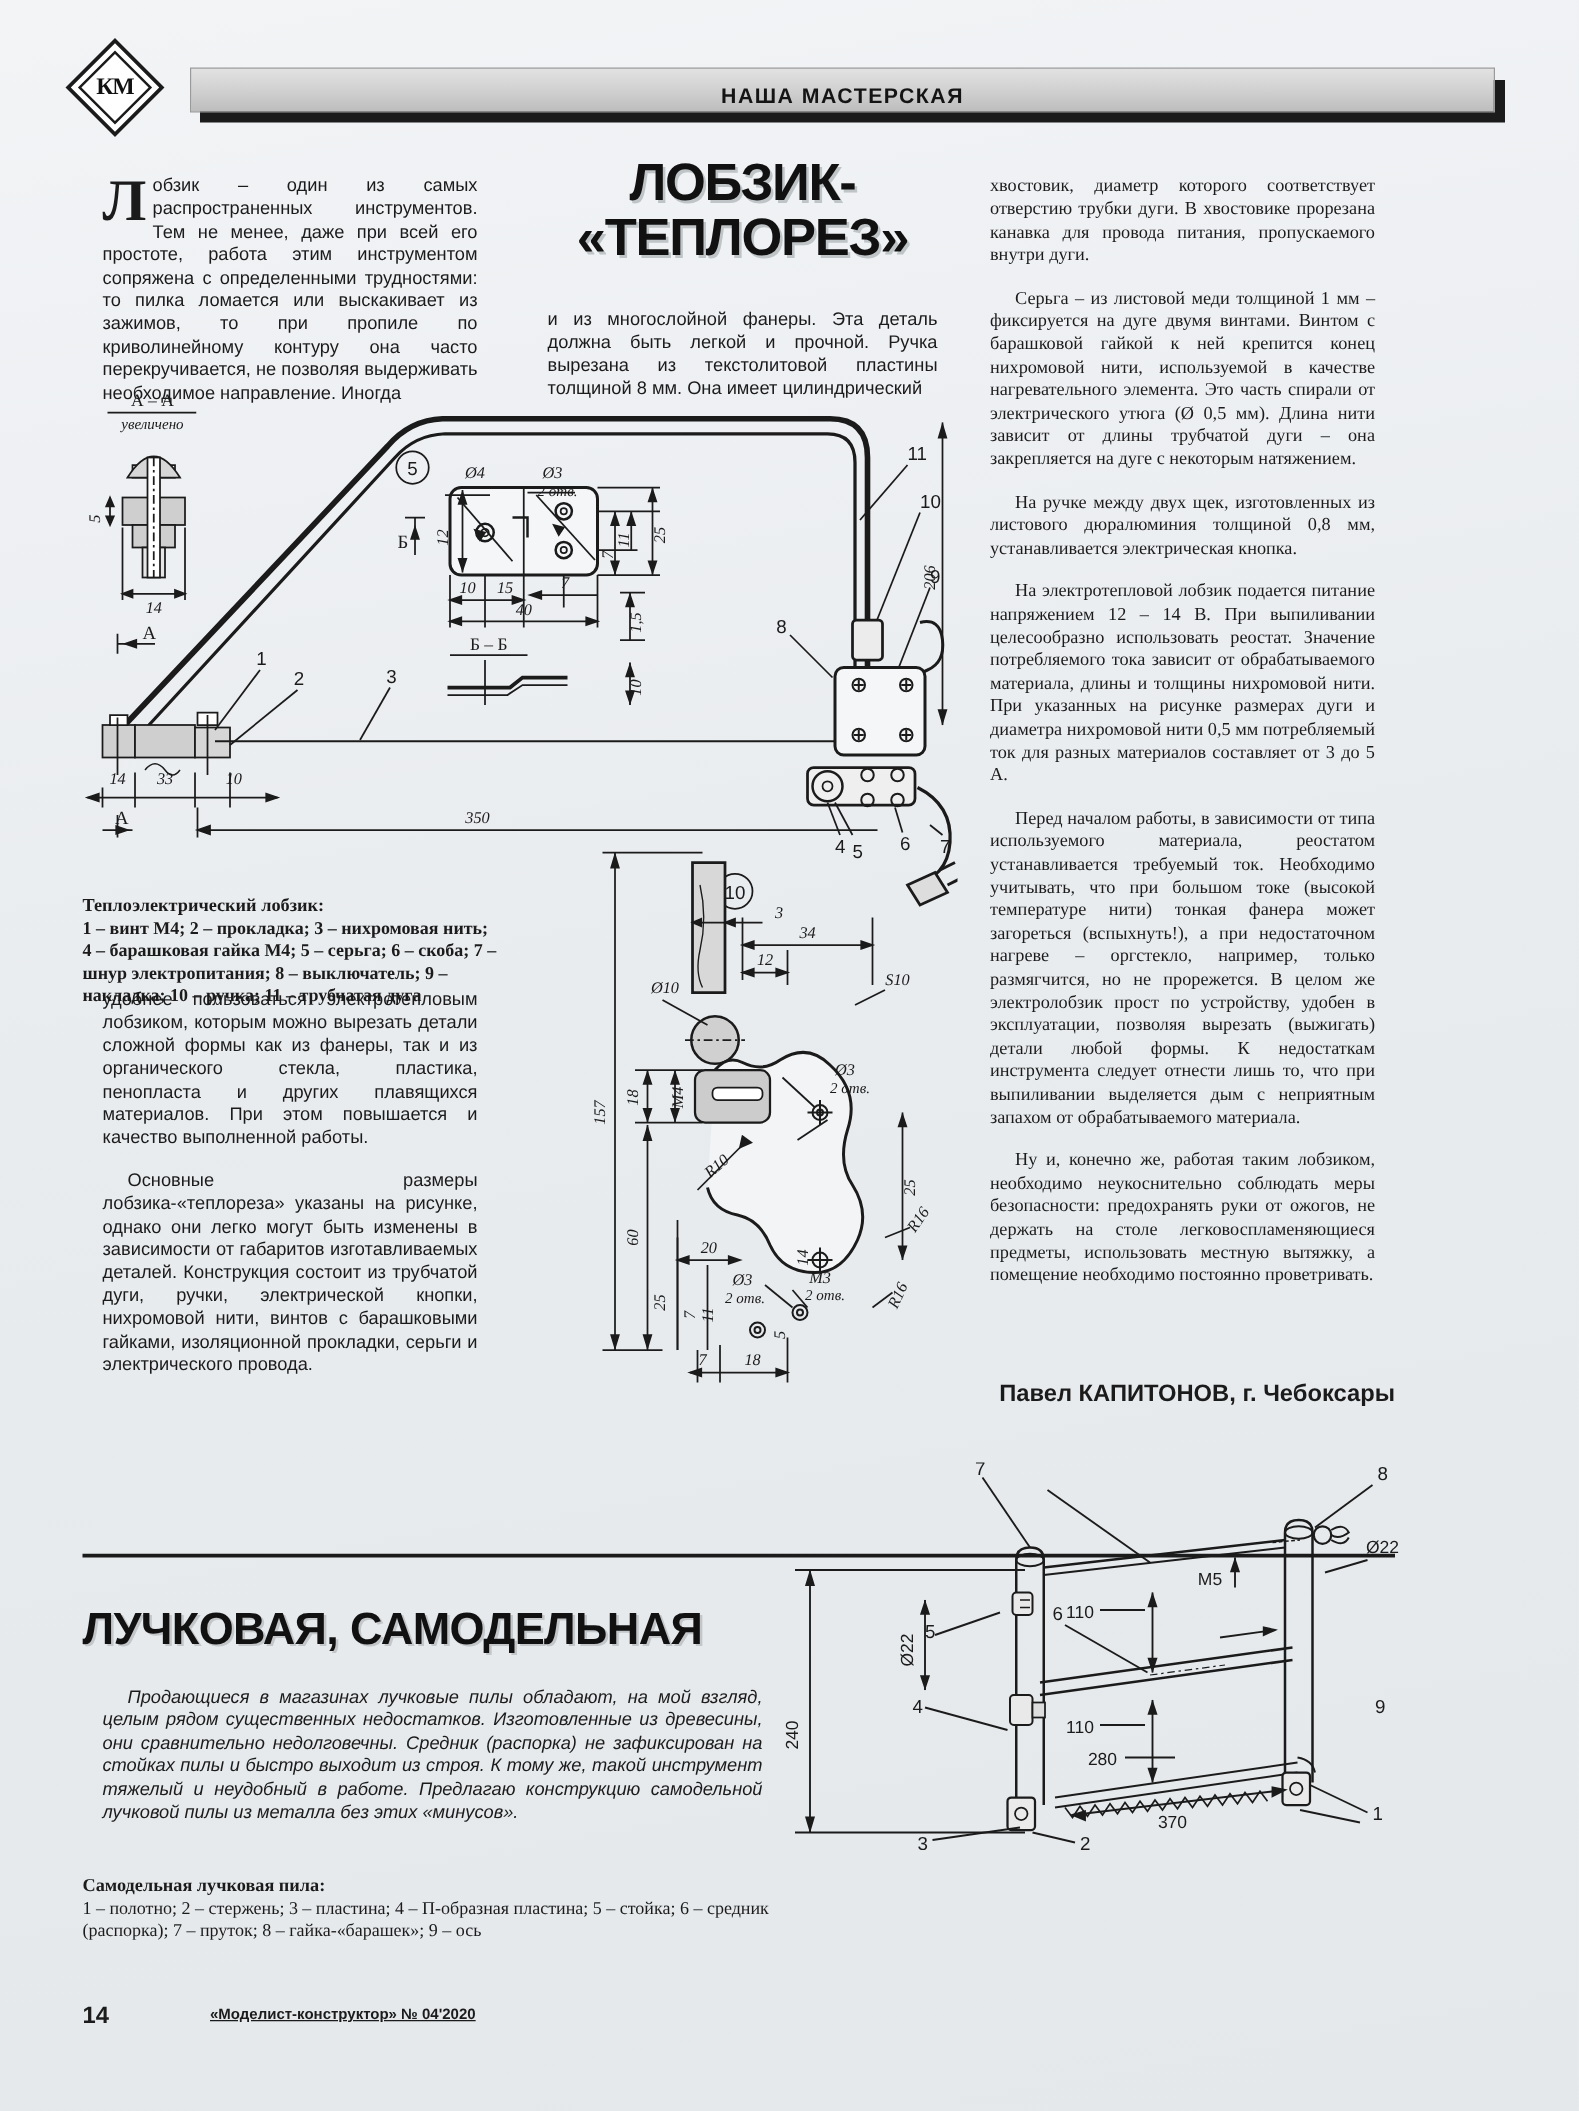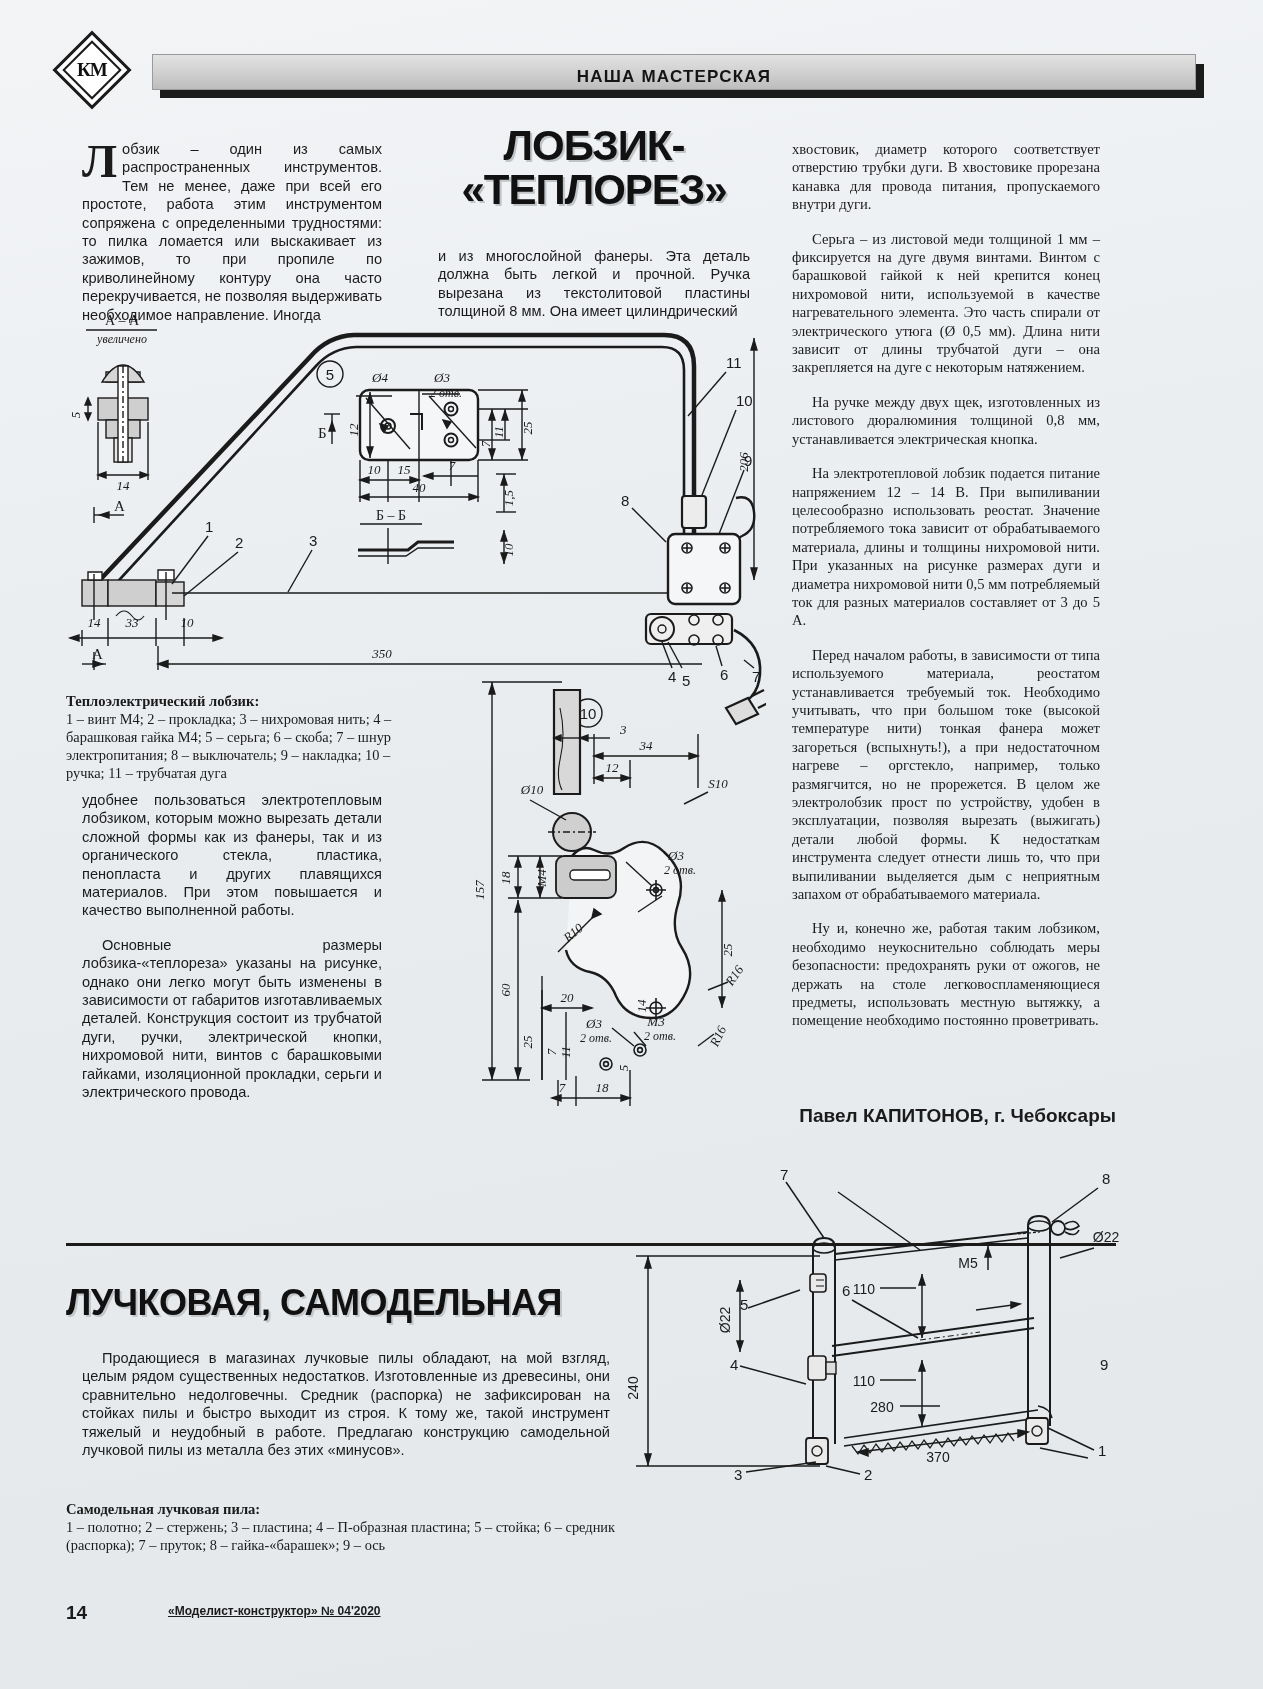--- a/index.html
+++ b/index.html
@@ -469,35 +469,35 @@
     <text x="190" y="380" font-size="12" text-anchor="middle">2 отв.</text>
     <text x="62" y="382" font-size="13" transform="rotate(-90 62 382)" text-anchor="middle">25</text>
     <text x="86" y="392" font-size="13" transform="rotate(-90 86 392)" text-anchor="middle">7</text>
     <text x="100" y="392" font-size="13" transform="rotate(-90 100 392)" text-anchor="middle">11</text>
     <text x="176" y="346" font-size="13" transform="rotate(-90 176 346)" text-anchor="middle">14</text>
     <text x="158" y="408" font-size="13" transform="rotate(-90 158 408)" text-anchor="middle">5</text>
     <text x="92" y="432" font-size="13" text-anchor="middle">7</text>
     <text x="132" y="432" font-size="13" text-anchor="middle">18</text>
   </svg>
 
-  <div class="caption" style="left:66px; top:692px; width:332px;">
+  <div class="caption" style="left:66px; top:716px; width:332px;font-weight:bold;">
     <b>Теплоэлектрический лобзик:</b>
     <div>1 – винт М4; 2 – прокладка; 3 – нихромовая нить; 4 – барашковая гайка М4; 5 – серьга; 6 – скоба; 7 – шнур электропитания; 8 – выключатель; 9 – накладка; 10 – ручка; 11 – трубчатая дуга</div>
   </div>
 
   <div class="col" style="left:66px; top:775px; width:332px;">
     <p class="noind">удобнее пользоваться электротепловым лобзиком, которым можно вырезать детали сложной формы как из фанеры, так и из органического стекла, пластика, пенопласта и других плавящихся материалов. При этом повышается и качество выполненной работы.</p>
     <p>Основные размеры лобзика-«теплореза» указаны на рисунке, однако они легко могут быть изменены в зависимости от габаритов изготавливаемых деталей. Конструкция состоит из трубчатой дуги, ручки, электрической кнопки, нихромовой нити, винтов с барашковыми гайками, изоляционной прокладки, серьги и электрического провода.</p>
   </div>
 
   <div class="rule" style="left:66px; top:1243px; width:1050px; height:3px;"></div>
 
   <div class="title2">ЛУЧКОВАЯ, САМОДЕЛЬНАЯ</div>
 
-  <div class="col" style="left:66px; top:1333px; width:560px;">
+  <div class="col" style="left:66px; top:1333px; width:560px;font-style:italic;">
     <p>Продающиеся в магазинах лучковые пилы обладают, на мой взгляд, целым рядом существенных недостатков. Изготовленные из древесины, они сравнительно недолговечны. Средник (распорка) не зафиксирован на стойках пилы и быстро выходит из строя. К тому же, такой инструмент тяжелый и неудобный в работе. Предлагаю конструкцию самодельной лучковой пилы из металла без этих «минусов».</p>
   </div>
 
   <div class="caption" style="left:66px; top:1500px; width:560px;">
     <b>Самодельная лучковая пила:</b>
     <div>1 – полотно; 2 – стержень; 3 – пластина; 4 – П-образная пластина; 5 – стойка; 6 – средник (распорка); 7 – пруток; 8 – гайка-«барашек»; 9 – ось</div>
   </div>
 
   <svg class="drawing" style="left:620px; top:1170px;" width="510" height="310" viewBox="0 0 510 310">
     <g fill="none" stroke="#1b1b1b" stroke-width="1.5">

